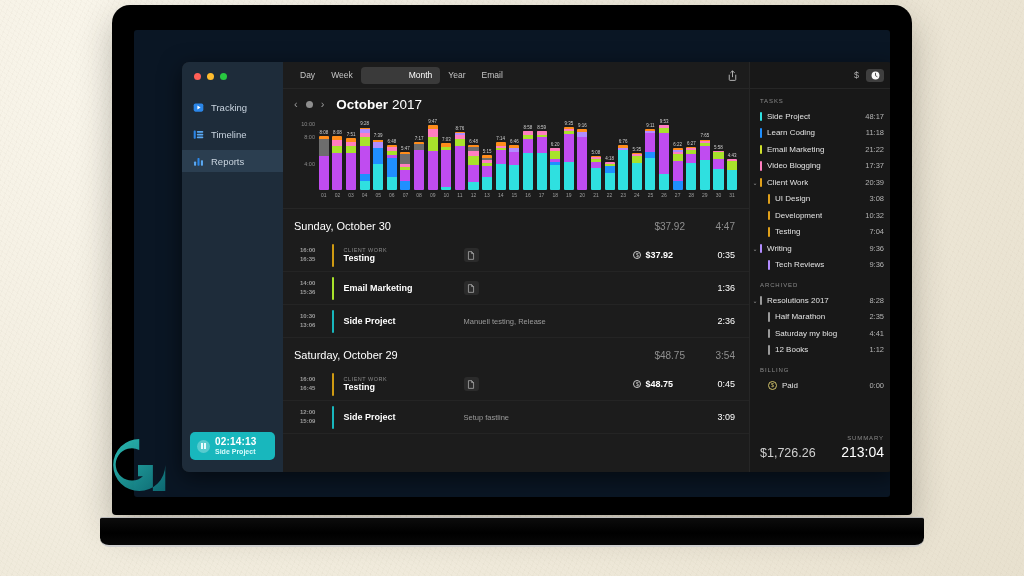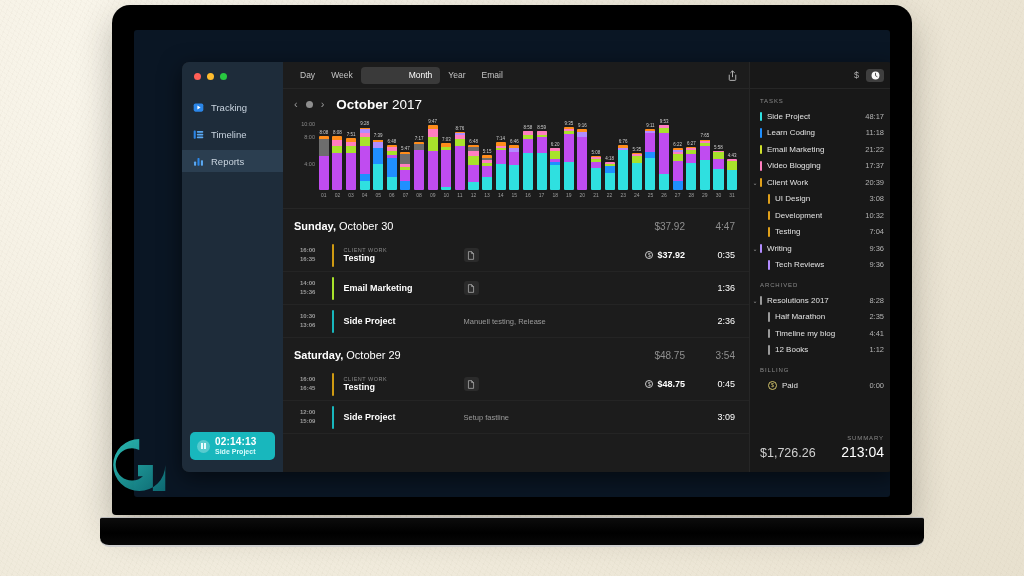--- a/index.html
+++ b/index.html
@@ -124,21 +124,21 @@
     display: flex; justify-content: space-between;
   }
   .xtick { flex: 1 1 0; text-align: center; font-size: 5px; color: #9e9e9e; }
 
   
   #entries { flex: 1 1 auto; overflow: hidden; border-top: 1px solid #262626; }
   .day-head {
     display: flex; align-items: baseline; padding: 11px 14px 7px 11px;
     font-size: 11px; color: #fff;
   }
-  .day-head .dow { font-weight: bold; }
+  .day-head .dow { font-weight: normal; }
   .day-head .date { font-weight: 300; margin-left: 3px; }
   .day-head .amt { margin-left: auto; color: #8f8f8f; font-size: 10px; }
   .day-head .dur { color: #8f8f8f; font-size: 10px; width: 50px; text-align: right; }
   .entry {
     display: flex; align-items: center; height: 33px; padding: 0 14px 0 17px;
     border-bottom: 1px solid #242424; cursor: pointer;
   }
   .times { width: 30px; flex: 0 0 30px; line-height: 1.5; }
   .times div { font-size: 6px; color: #9c9c9c; font-weight: bold; }
   .vbar { width: 1.6px; height: 23px; flex: 0 0 1.6px; margin: 0 10px 0 2px; border-radius: 1px; }
@@ -147,21 +147,21 @@
   .task-name { font-size: 9px; color: #fff; font-weight: bold; }
   .note { flex: 1 1 auto; font-size: 7.5px; color: #9b9b9b; padding-left: 2px; }
   .doc-ico {
     width: 15px; height: 14px; background: #2b2b2b; border-radius: 3px;
     display: flex; align-items: center; justify-content: center; cursor: pointer;
   }
   .money { width: 96px; text-align: right; display: flex; align-items: center; justify-content: flex-end; gap: 4px; }
   .billed { width: 8px; height: 8px; border-radius: 50%; border: 1px solid #c9c9c9;
             font-size: 5px; display: flex; align-items: center; justify-content: center; color: #d2d2d2; }
   .money b { font-size: 9px; color: #fff; }
-  .edur { width: 50px; text-align: right; font-size: 9px; color: #fff; }
+  .edur { width: 62px; text-align: right; font-size: 9px; color: #fff; }
 
   
   #right {
     width: 145px; flex: 0 0 145px; background: #181818;
     border-left: 1px solid #262626; display: flex; flex-direction: column;
     position: relative;
   }
   #right-top { height: 27px; display: flex; align-items: center; justify-content: flex-end;
                gap: 7px; padding-right: 10px; border-bottom: 1px solid #262626; }
   #cur-btn { font-size: 9px; color: #b0b0b0; cursor: pointer; }
@@ -804,21 +804,21 @@
               </div>
               <div class="trow child">
                 <span class="chev" style="visibility: hidden;"></span>
                 <span class="tcol" style="background: rgb(154, 154, 154);"></span>
                 <span class="tname">Half Marathon</span>
                 <span class="ttime">2:35</span>
               </div>
               <div class="trow child">
                 <span class="chev" style="visibility: hidden;"></span>
                 <span class="tcol" style="background: rgb(154, 154, 154);"></span>
-                <span class="tname">Timeline my blog</span>
+                <span class="tname">Saturday my blog</span>
                 <span class="ttime">4:41</span>
               </div>
               <div class="trow child">
                 <span class="chev" style="visibility: hidden;"></span>
                 <span class="tcol" style="background: rgb(154, 154, 154);"></span>
                 <span class="tname">12 Books</span>
                 <span class="ttime">1:12</span>
               </div>
             </div>
 

